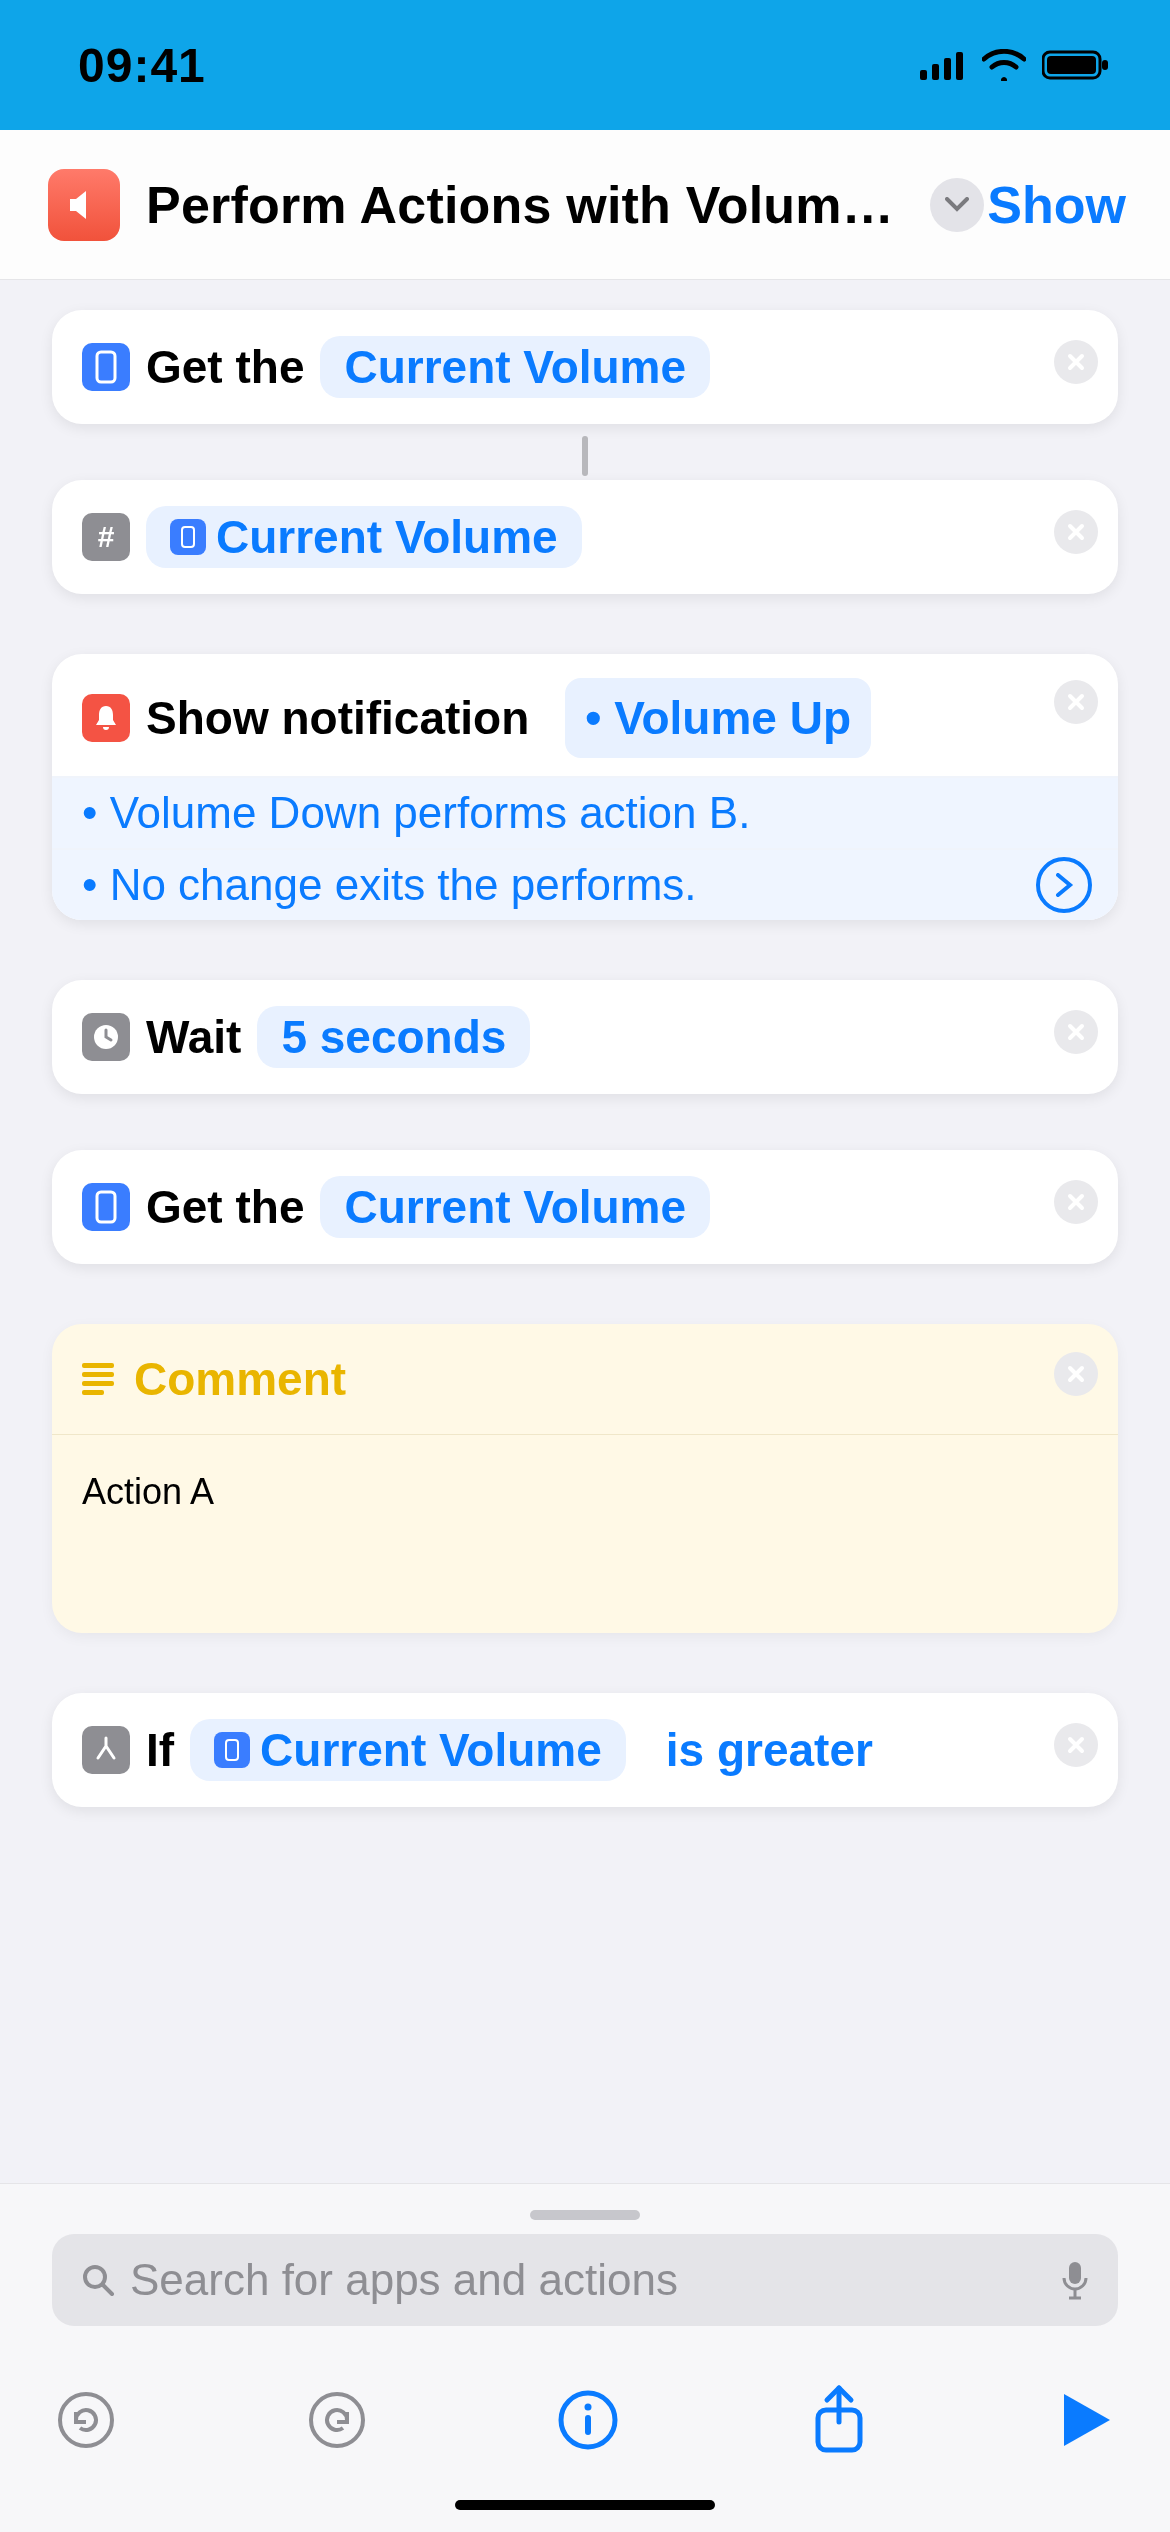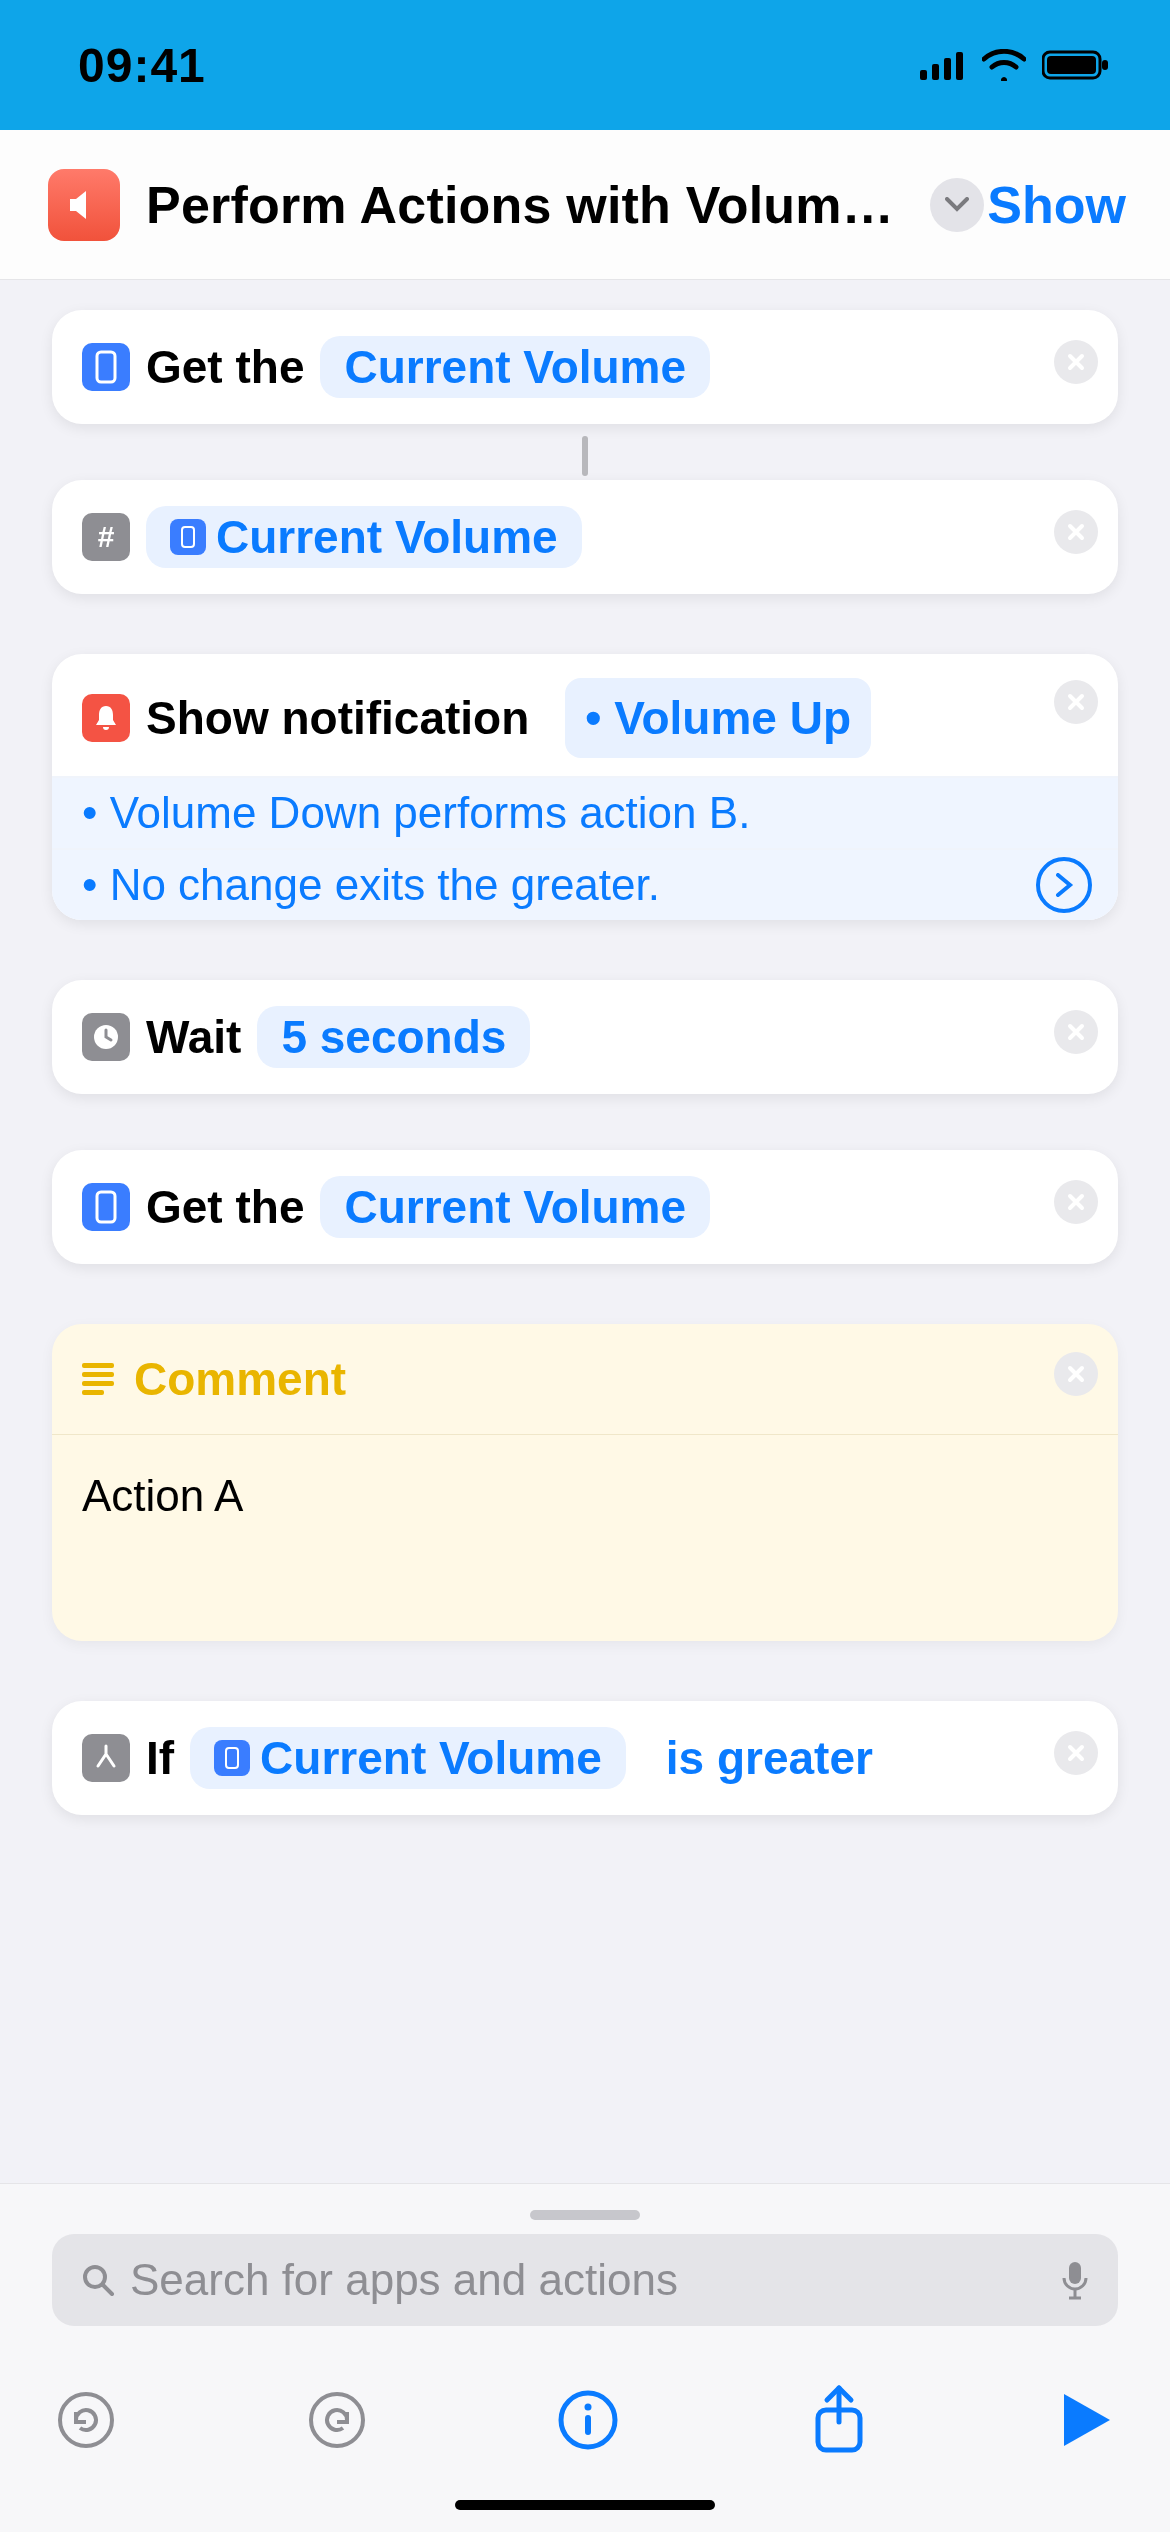--- a/index.html
+++ b/index.html
@@ -145,21 +145,21 @@
     display:flex; align-items:center; gap:20px;
     padding:28px 30px;
     border-bottom:1px solid #f0e7c9;
     position: relative;
   }
   .comment-title { color:#e9b500; font-size:46px; font-weight:600; }
   .comment-lines { display:flex; flex-direction:column; gap:4px; }
   .comment-lines span { width:32px; height:5px; background:#e9b500; border-radius:2px; }
   .comment-body {
     padding: 36px 30px 120px 30px;
-    font-size:44px;
+    font-size:36px;
     color:#000;
   }
 
   
   .card.if { margin-top: 60px; }
 
   
   .bottom-panel {
     background:#f7f7f9;
     border-top:1px solid #e5e5e8;
@@ -293,21 +293,21 @@
         <span>• Volume Up</span>
       </span>
       <div class="delete" style="top:26px;">
         <svg width="20" height="20" viewBox="0 0 20 20">
             <path d="M4 4 L16 16 M16 4 L4 16" stroke="#fff" stroke-width="4" stroke-linecap="round"></path>
           </svg>
       </div>
     </div>
     <div class="notif-line">• Volume Down performs action B.</div>
     <div class="notif-line" style="padding-right:110px;">
-      <span>• No change exits the greater.</span>
+      <span>• No change exits the performs.</span>
       <div class="notif-expand">
         <svg width="20" height="24" viewBox="0 0 20 24">
             <path d="M4 2 L16 12 L4 22" stroke="#0a7bff" stroke-width="4" fill="none" stroke-linecap="round"></path>
           </svg>
       </div>
     </div>
   </div>
 
   <div class="card" style="margin-top:60px;">
     <div class="row">

